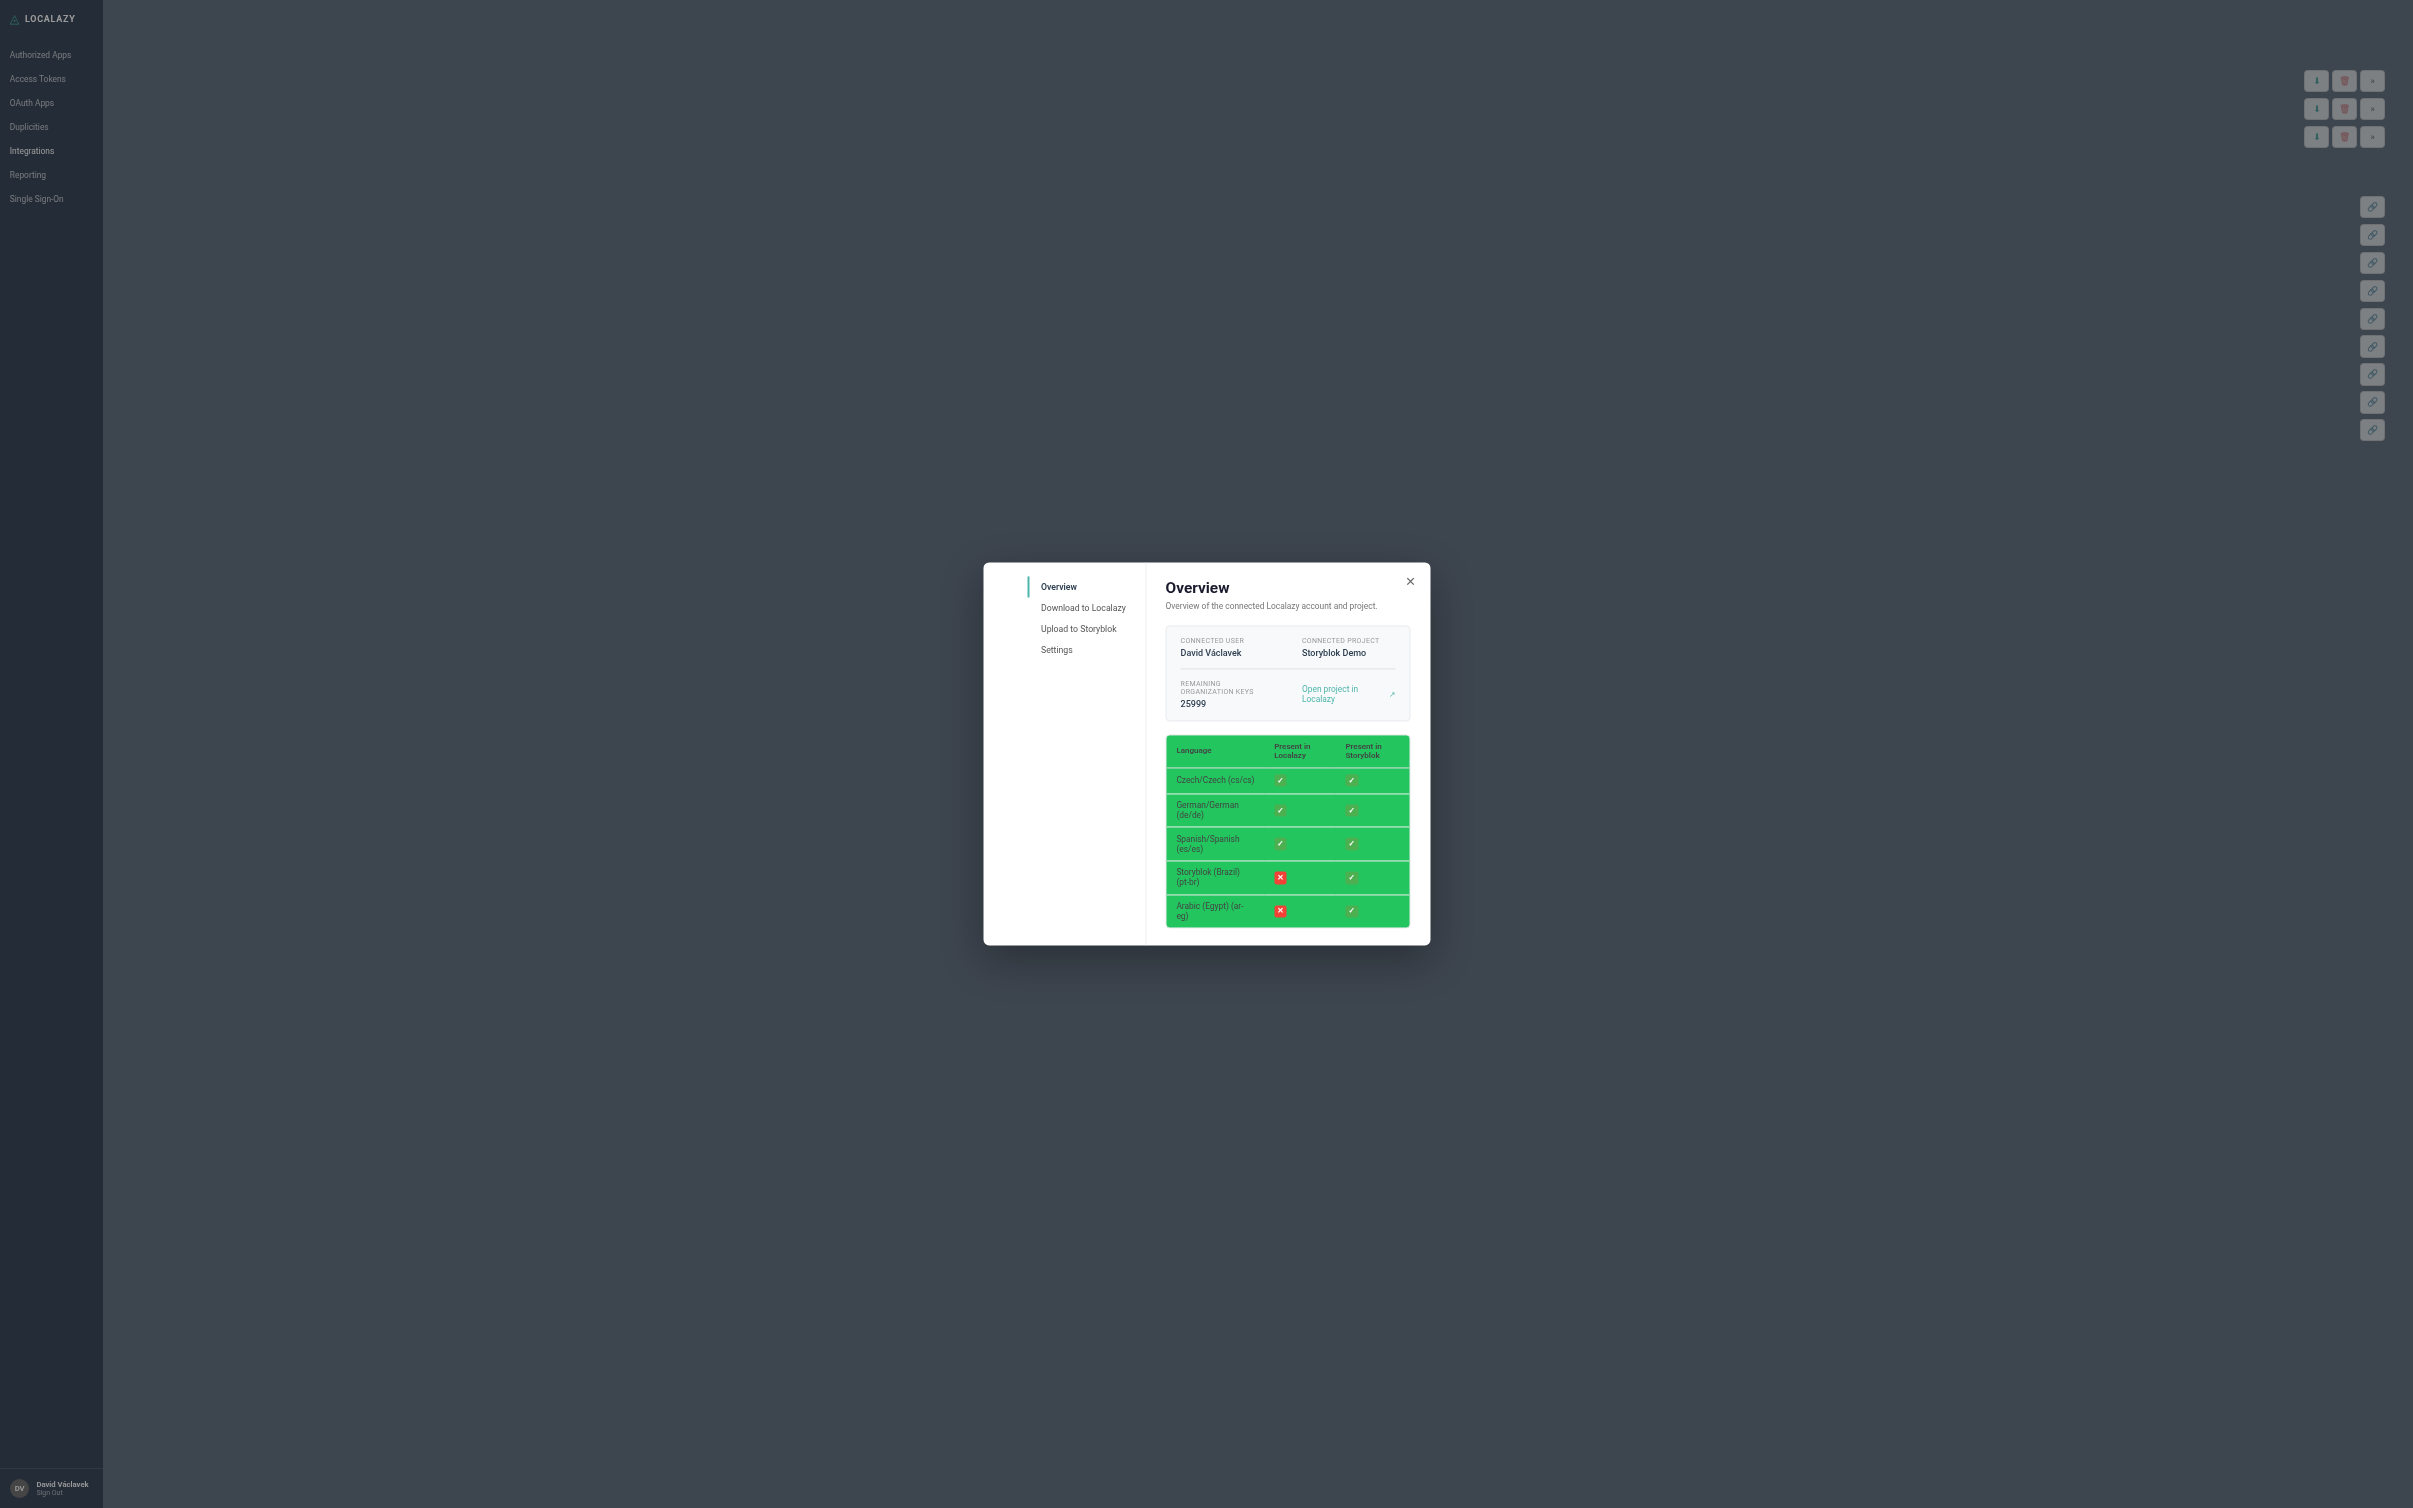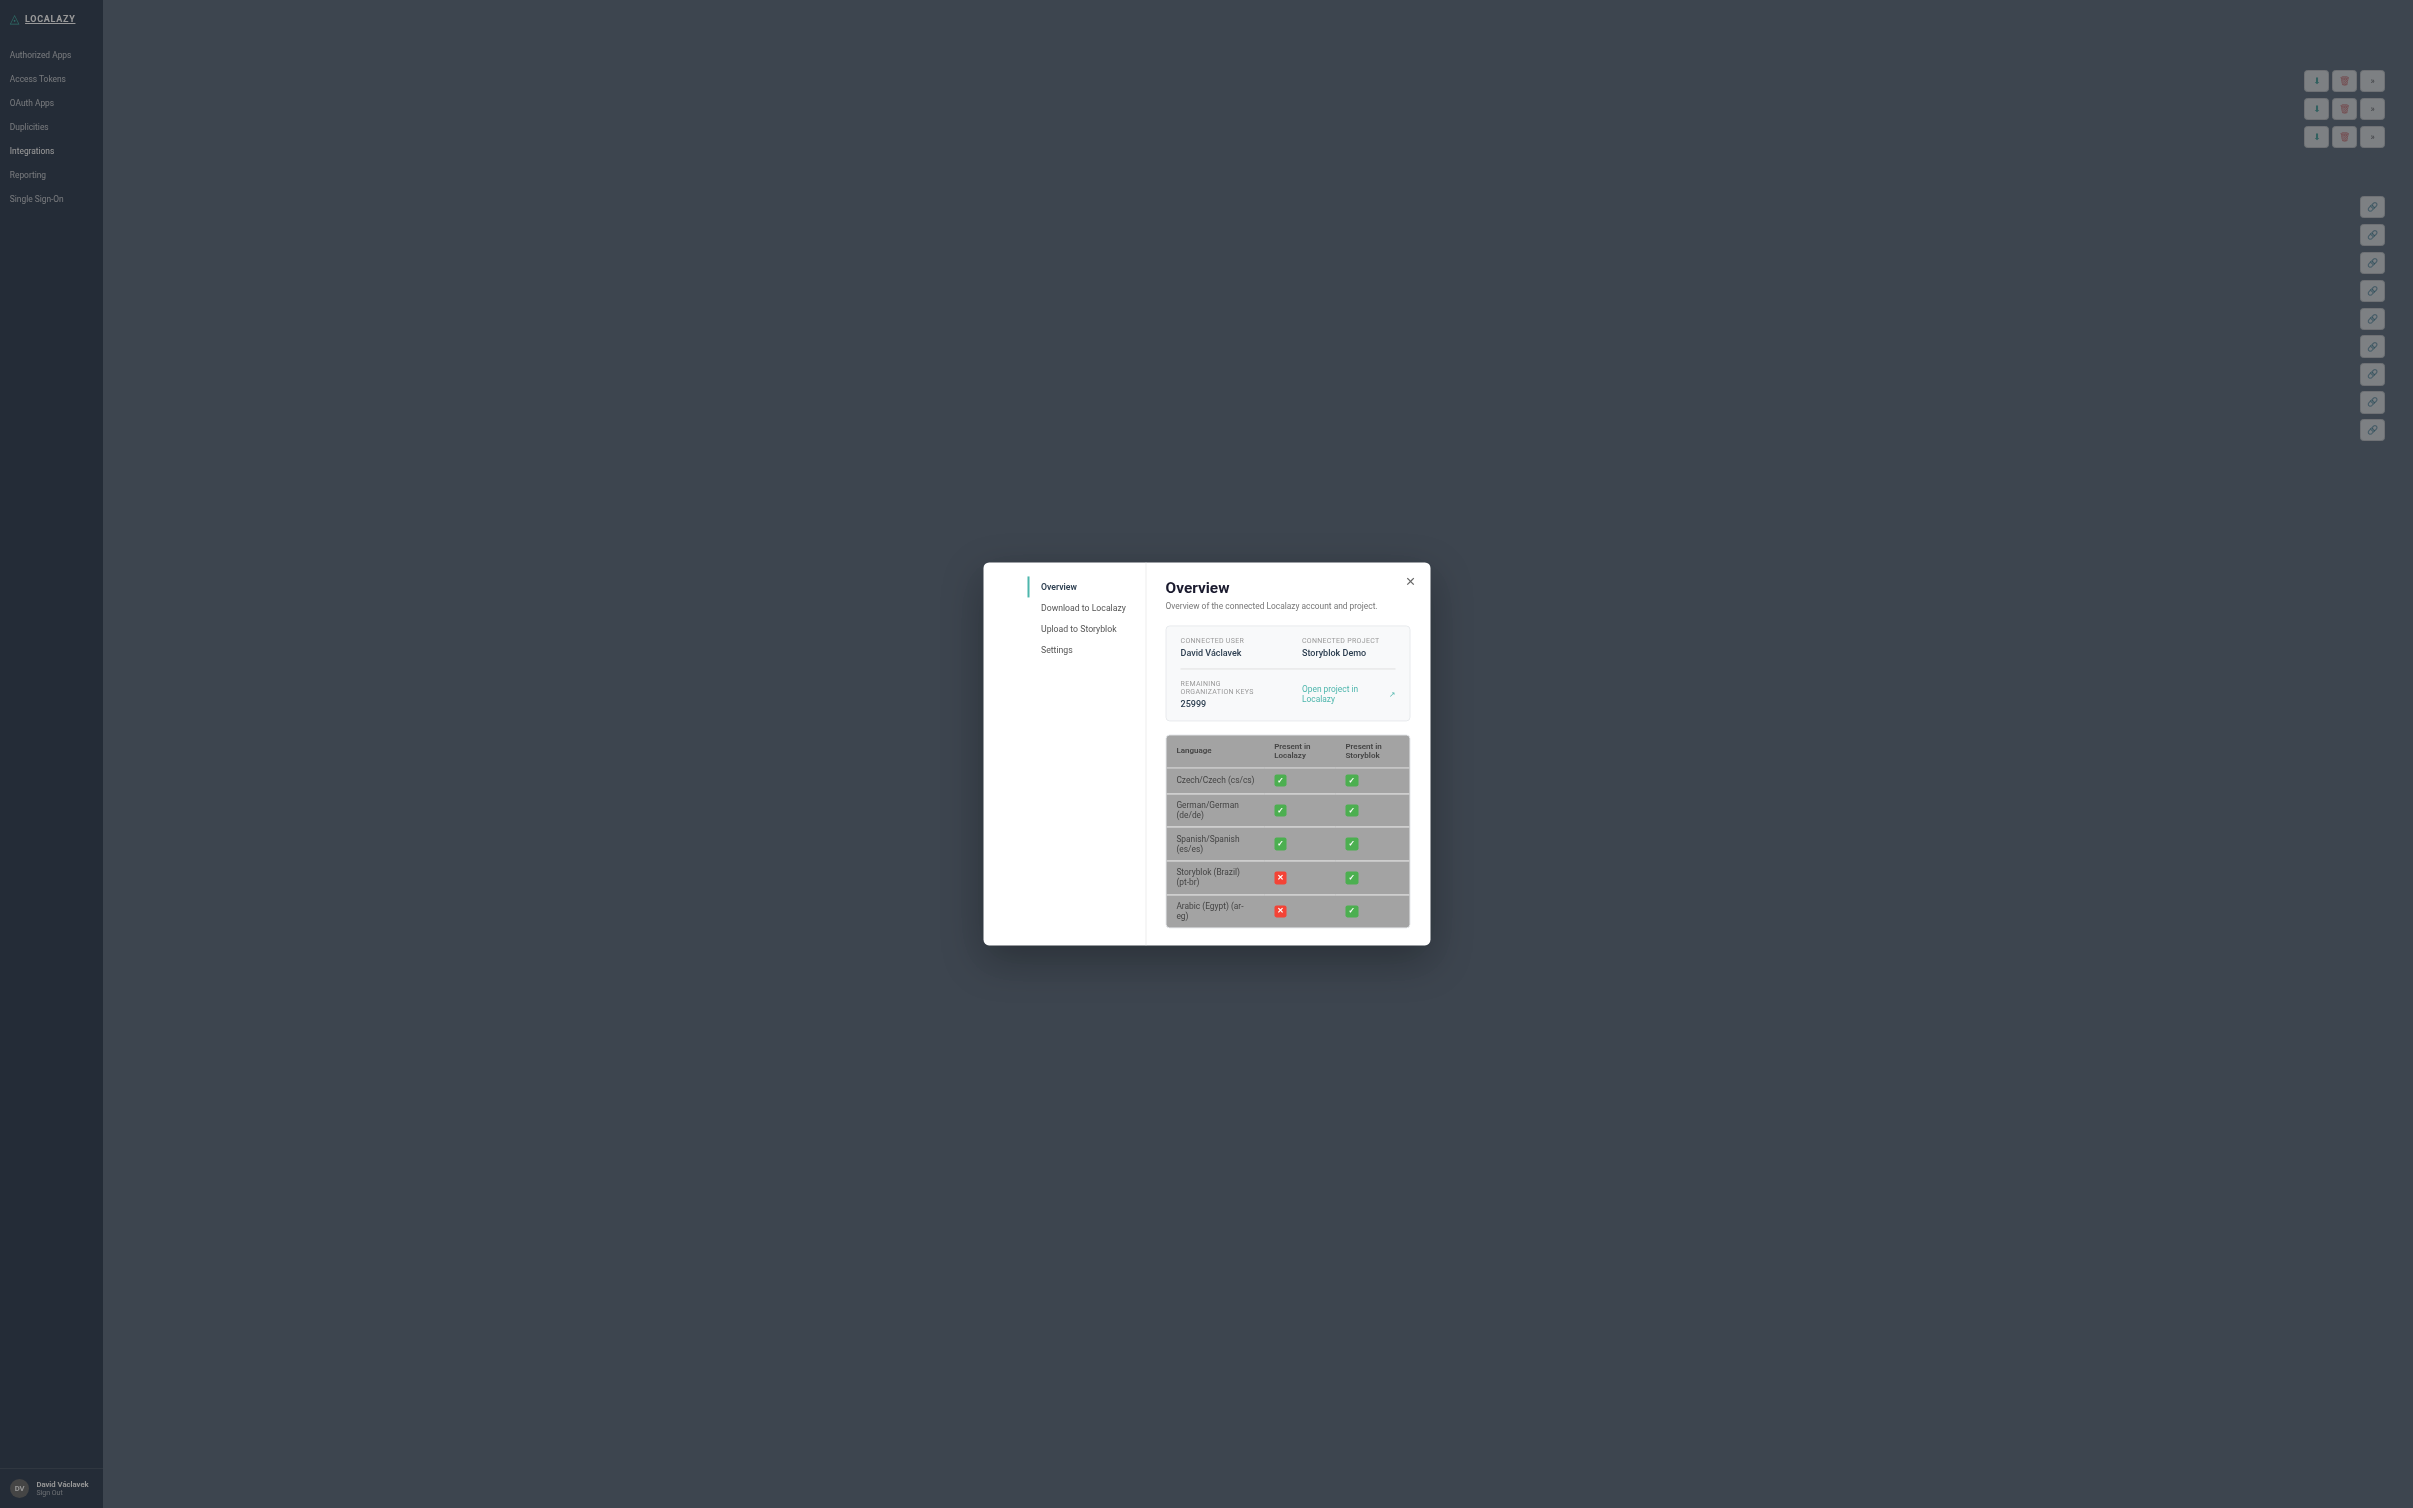--- a/index.html
+++ b/index.html
@@ -31,21 +31,20 @@
     .logo-icon {
       color: #4db6ac;
       font-size: 12.6px;
     }
     .logo-text {
       color: #ffffff;
       font-size: 9px;
       font-weight: 700;
       letter-spacing: 0.7px;
       text-transform: uppercase;
-      text-decoration: underline;
     }
     .sidebar-nav {
       flex: 1;
       padding: 5.6px 0;
     }
     .sidebar-item {
       padding: 7px 9.8px;
       color: rgba(255,255,255,0.7);
       font-size: 8.4px;
       cursor: pointer;
@@ -233,21 +232,21 @@
       align-items: center;
       gap: 13px;
       cursor: pointer;
     }
     .ext-link-icon {
       font-size: 7.7px;
     }
 
     
     .lang-table-container {
-      background: #a3a3a3;
+      background: #22c55e;
       border: 0.7px solid #e8eaed;
       border-radius: 4.2px;
       overflow: hidden;
     }
     .lang-table {
       width: 100%;
       border-collapse: collapse;
     }
     .lang-table thead tr {
       border-bottom: 0.7px solid #e0e0e0;

